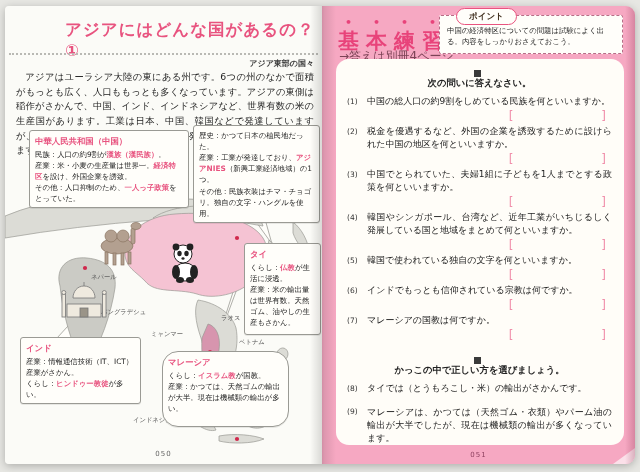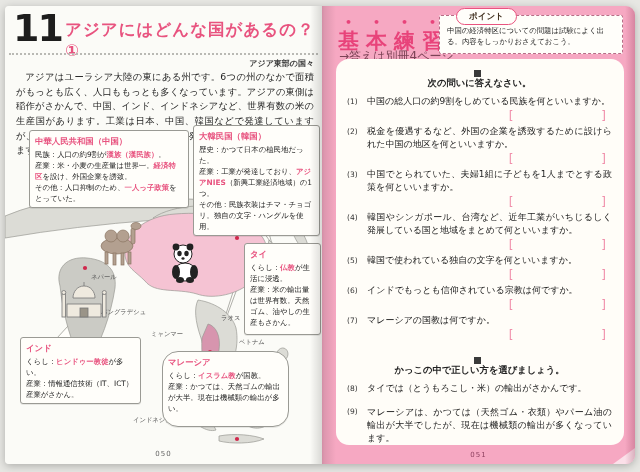--- a/index.html
+++ b/index.html
@@ -56,21 +56,20 @@
   
   .curl { position:absolute; right:0; bottom:0; width:0; height:0; border-style:solid; border-width:0 0 16px 22px; border-color:transparent transparent #fdeef3 transparent; opacity:.8; }
 </style>
 </head>
 <body>
 
 <div id="screen">
   <div class="book">
 
     <div class="left-page">
-      <div class="lesson-number">11</div>
       <div class="lesson-title">アジアにはどんな国があるの？①</div>
       <div class="header-rule"></div>
       <div class="edition-tag">アジア東部の国々</div>
       <div class="intro">アジアはユーラシア大陸の東にある州です。6つの州のなかで面積がもっとも広く、人口ももっとも多くなっています。アジアの東側は稲作がさかんで、中国、インド、インドネシアなど、世界有数の米の生産国があります。工業は日本、中国、韓国などで発達していますが、近年はインドや東南アジアの国々の発展がいちじるしくなっています。</div>
 
       <svg class="map-svg" width="317" height="292" viewBox="0 0 317 292">
 
         <g stroke="#9a9a94" stroke-width="0.8" fill="#fffefa">
           <polygon points="150,50 168,50 186,82"></polygon>
           <polygon points="244,56 258,56 267,88"></polygon>
@@ -158,36 +157,35 @@
       </svg>
 
       <div class="info-box box-china">
         <div class="bt">中華人民共和国（中国）</div>
         <div><span>民族：人口の約9割が</span><span class="em">漢族（漢民族）</span><span>。</span></div>
         <div><span>産業：米・小麦の生産量は世界一。</span><span class="em">経済特区</span><span>を設け、外国企業を誘致。</span></div>
         <div><span>その他：人口抑制のため、</span><span class="em">一人っ子政策</span><span>をとっていた。</span></div>
       </div>
 
       <div class="info-box box-korea">
-        <div class="bt">大韓民国（韓国）</div>
         <div><span>歴史：かつて日本の植民地だった。</span><span class="em"></span><span></span></div>
         <div><span>産業：工業が発達しており、</span><span class="em">アジアNIES</span><span>（新興工業経済地域）の1つ。</span></div>
         <div><span>その他：民族衣装はチマ・チョゴリ。独自の文字・ハングルを使用。</span><span class="em"></span><span></span></div>
       </div>
 
       <div class="info-box box-thailand">
         <div class="bt">タイ</div>
         <div><span>くらし：</span><span class="em">仏教</span><span>が生活に浸透。</span></div>
         <div><span>産業：米の輸出量は世界有数。天然ゴム、油やしの生産もさかん。</span><span class="em"></span><span></span></div>
       </div>
 
       <div class="info-box box-india">
         <div class="bt">インド</div>
+        <div><span>産業：情報通信技術（IT、ICT）産業がさかん。</span><span class="em"></span><span></span></div>
         <div><span>くらし：</span><span class="em">ヒンドゥー教徒</span><span>が多い。</span></div>
-        <div><span>産業：情報通信技術（IT、ICT）産業がさかん。</span><span class="em"></span><span></span></div>
       </div>
 
       <div class="info-box box-malaysia">
         <div class="bt">マレーシア</div>
         <div><span>くらし：</span><span class="em">イスラム教</span><span>が国教。</span></div>
         <div><span>産業：かつては、天然ゴムの輸出が大半。現在は機械類の輸出が多い。</span><span class="em"></span><span></span></div>
       </div>
 
       <div class="page-num-left">050</div>
     </div>

